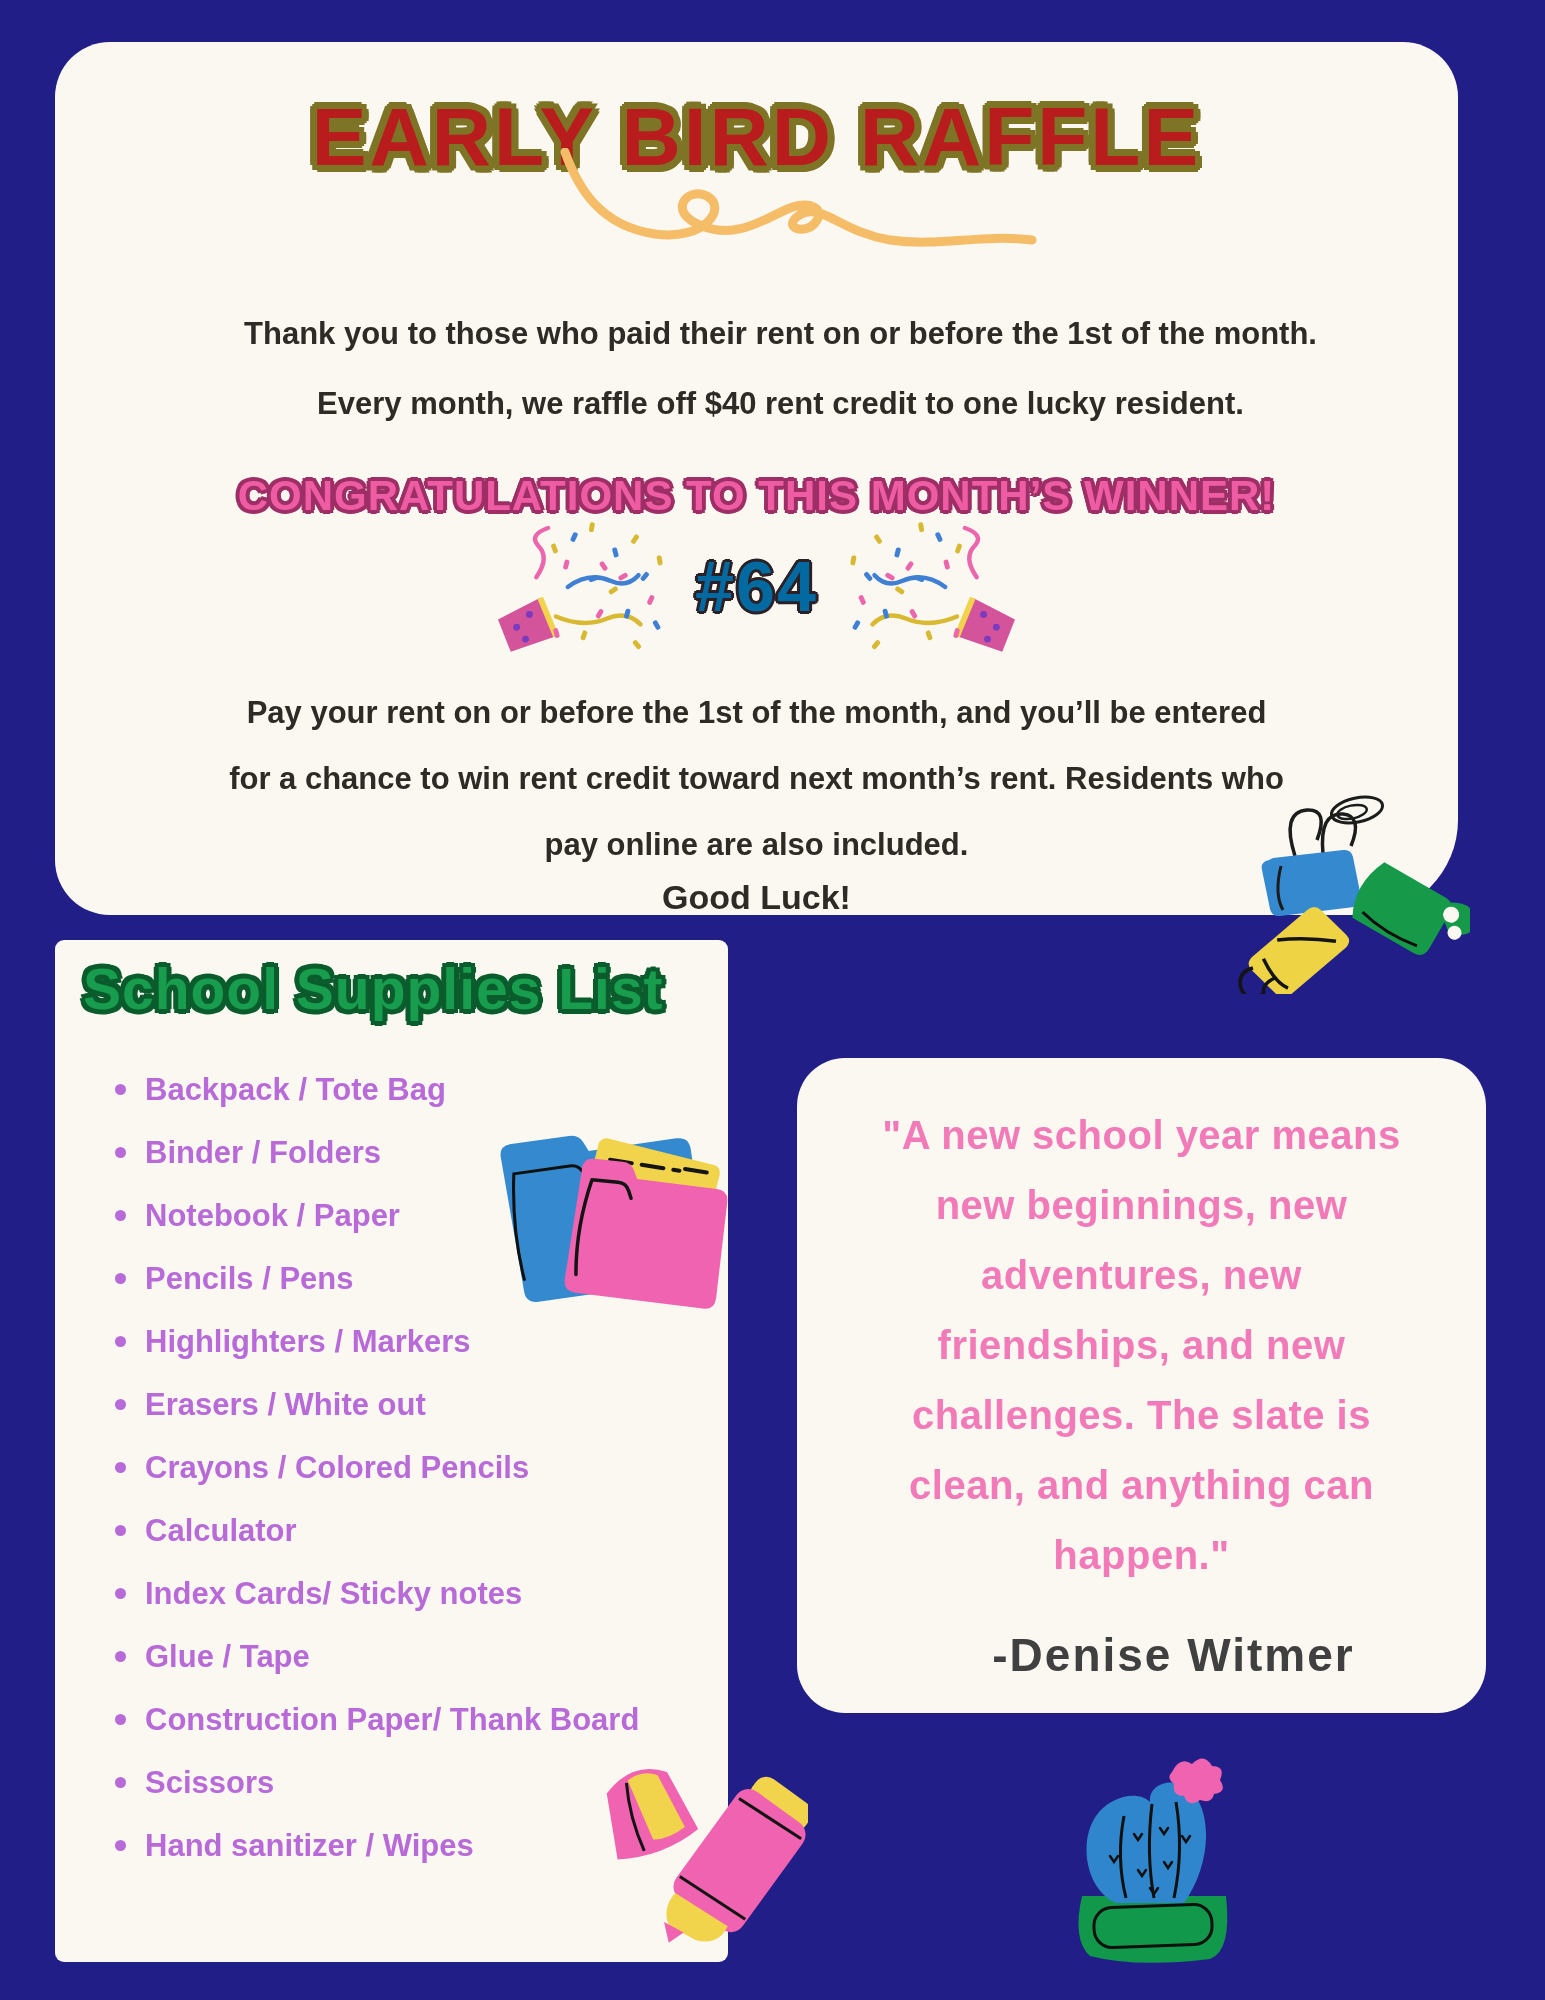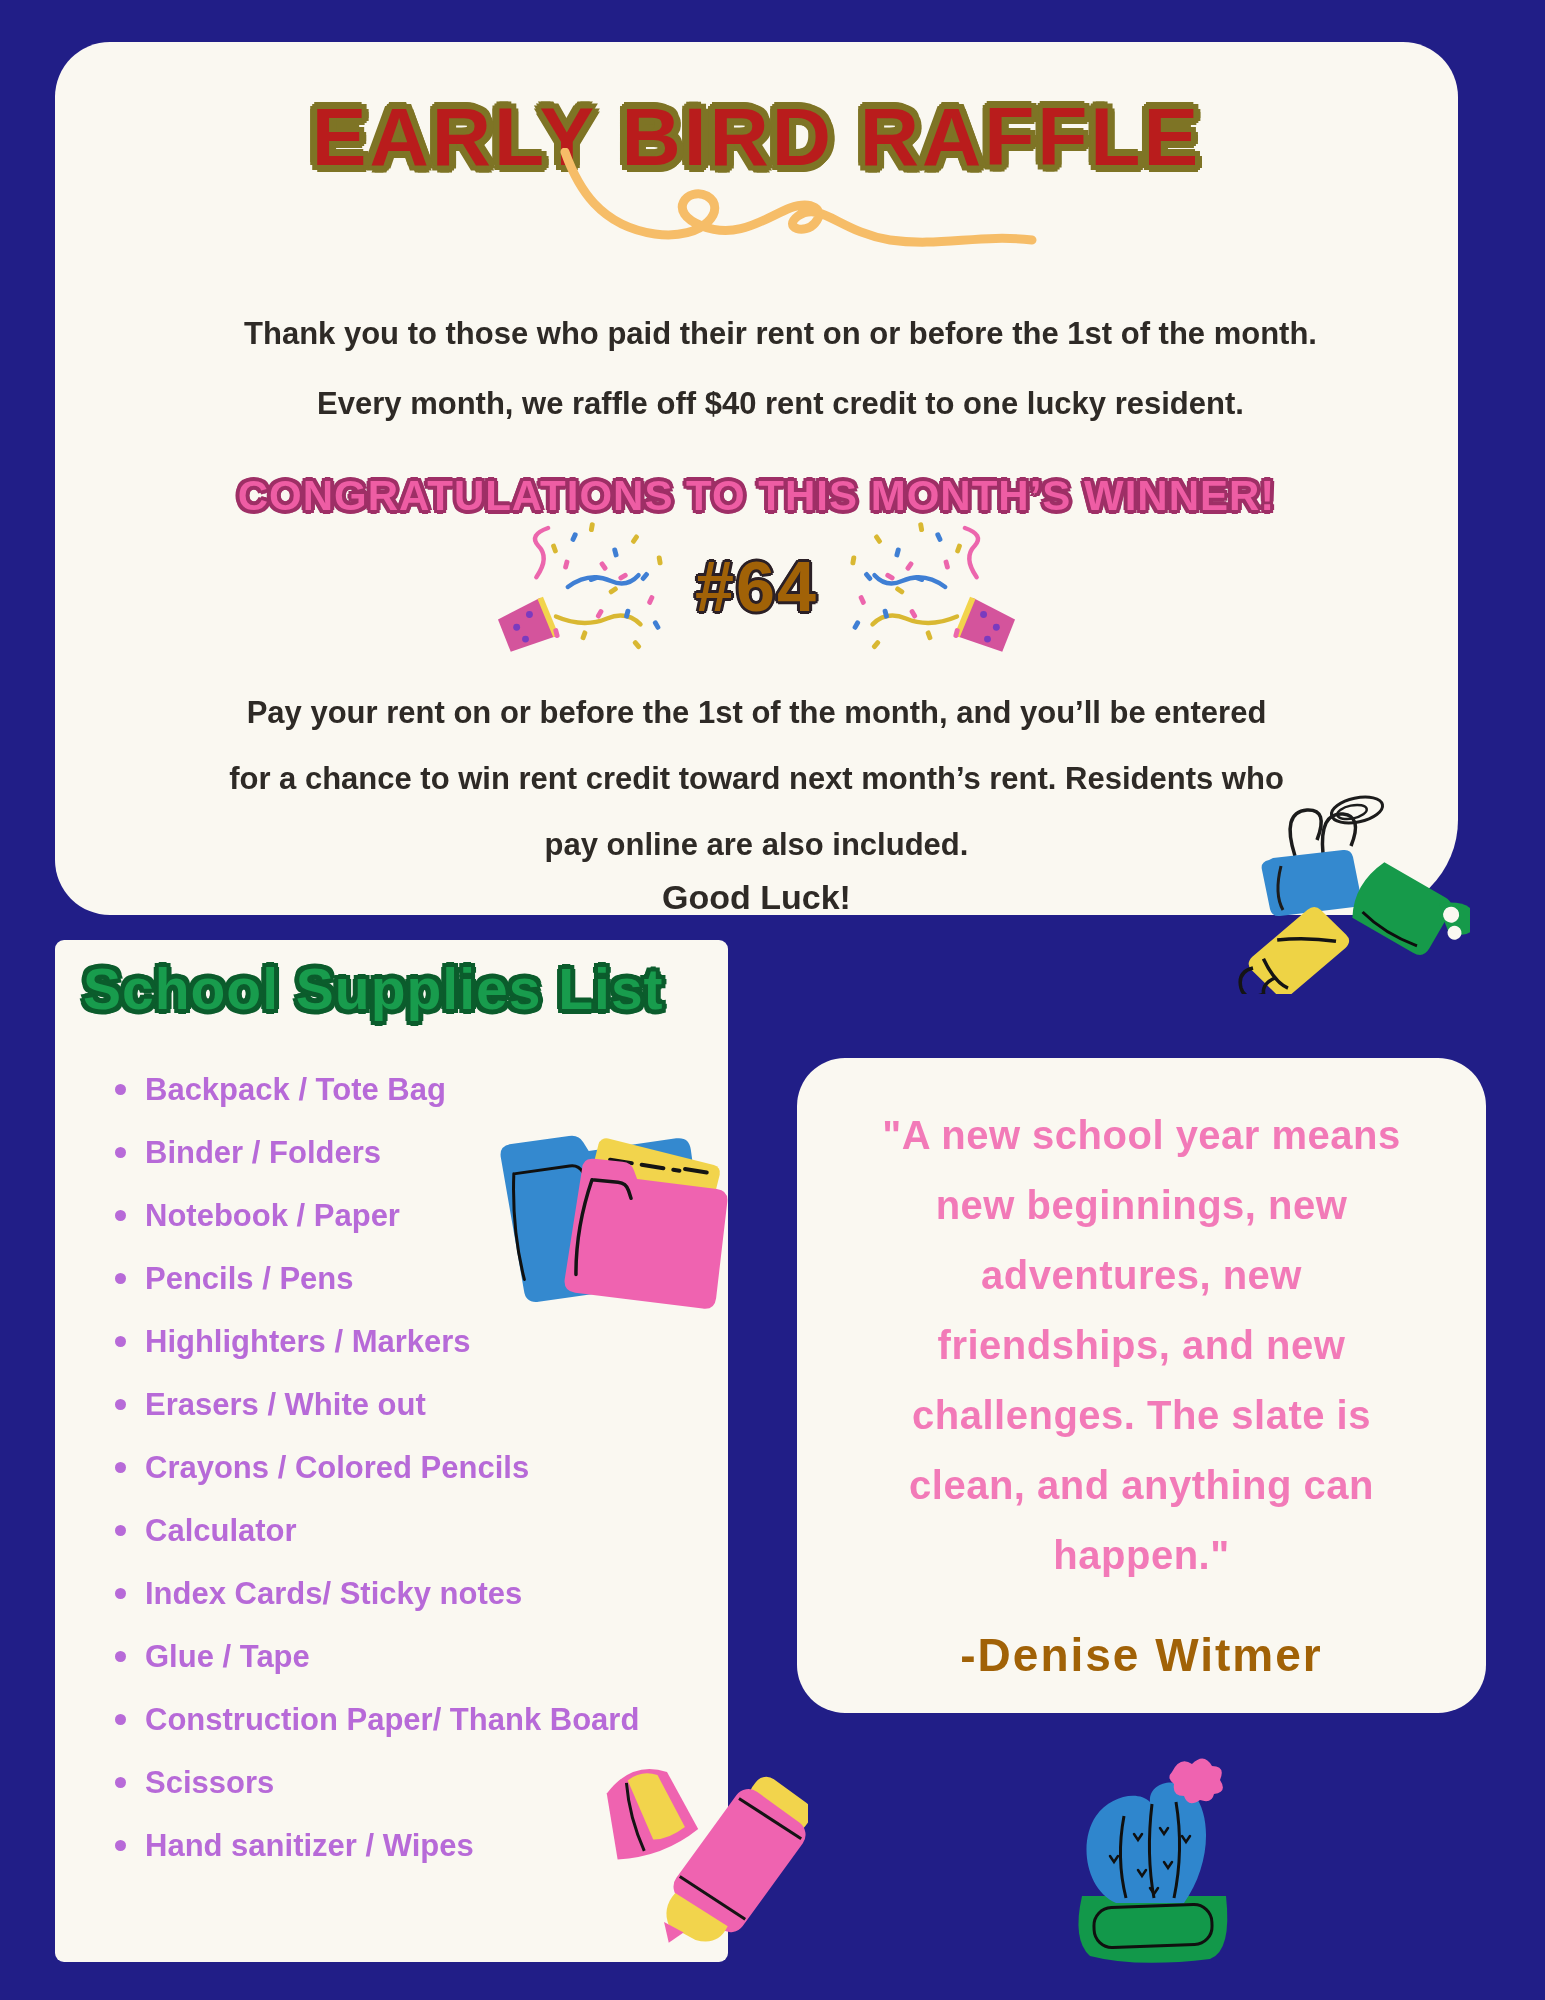--- a/index.html
+++ b/index.html
@@ -30,21 +30,21 @@
       5px 5px 0 #7e7425,-5px 5px 0 #7e7425,5px -5px 0 #7e7425,-5px -5px 0 #7e7425,
       7px 3px 0 #7e7425,-7px -3px 0 #7e7425,3px 7px 0 #7e7425,-3px -7px 0 #7e7425;
   }
   .congrats{
     top:430px;font-size:42px;letter-spacing:1px;color:#ee5da4;
     text-shadow:
       4px 0 0 #9e2f66,-4px 0 0 #9e2f66,0 4px 0 #9e2f66,0 -4px 0 #9e2f66,
       3px 3px 0 #9e2f66,-3px 3px 0 #9e2f66,3px -3px 0 #9e2f66,-3px -3px 0 #9e2f66;
   }
   .winner-number{
-    font-size:70px;color:#a16207;letter-spacing:2px;
+    font-size:70px;color:#0369a1;letter-spacing:2px;
     text-shadow:
       3px 0 0 #2b2026,-3px 0 0 #2b2026,0 3px 0 #2b2026,0 -3px 0 #2b2026,
       2px 2px 0 #2b2026,-2px 2px 0 #2b2026,2px -2px 0 #2b2026,-2px -2px 0 #2b2026;
     text-align: center;
   }
   .supplies-title{
     left:28px;top:16px;font-size:57px;letter-spacing:1px;color:#189c4d;
     text-shadow:
       5px 0 0 #0b5c2c,-5px 0 0 #0b5c2c,0 5px 0 #0b5c2c,0 -5px 0 #0b5c2c,
       4px 4px 0 #0b5c2c,-4px 4px 0 #0b5c2c,4px -4px 0 #0b5c2c,-4px -4px 0 #0b5c2c;
@@ -67,21 +67,21 @@
     margin:0;padding:0;list-style:none;
     font-size:31px;line-height:63px;color:#b76ad8;
   }
   .supplies-list li{position:relative;padding-left:52px;}
   .supplies-list li::before{
     content:"";position:absolute;left:22px;top:26px;
     width:11px;height:11px;border-radius:50%;background:#b76ad8;
   }
 
   .quote-lines{top:42px;font-size:40px;line-height:70px;color:#f27ab8;letter-spacing:0.5px;}
-  .attribution{top:570px;font-size:46px;color:#a16207;letter-spacing:2px;}
+  .attribution{top:570px;font-size:46px;color:#404040;letter-spacing:2px;margin-left:32px;}
 
   svg{display:block;}
 </style>
 </head>
 <body>
 
 <div class="page">
 
   <svg width="0" height="0" style="position:absolute" aria-hidden="true">
     <defs>

